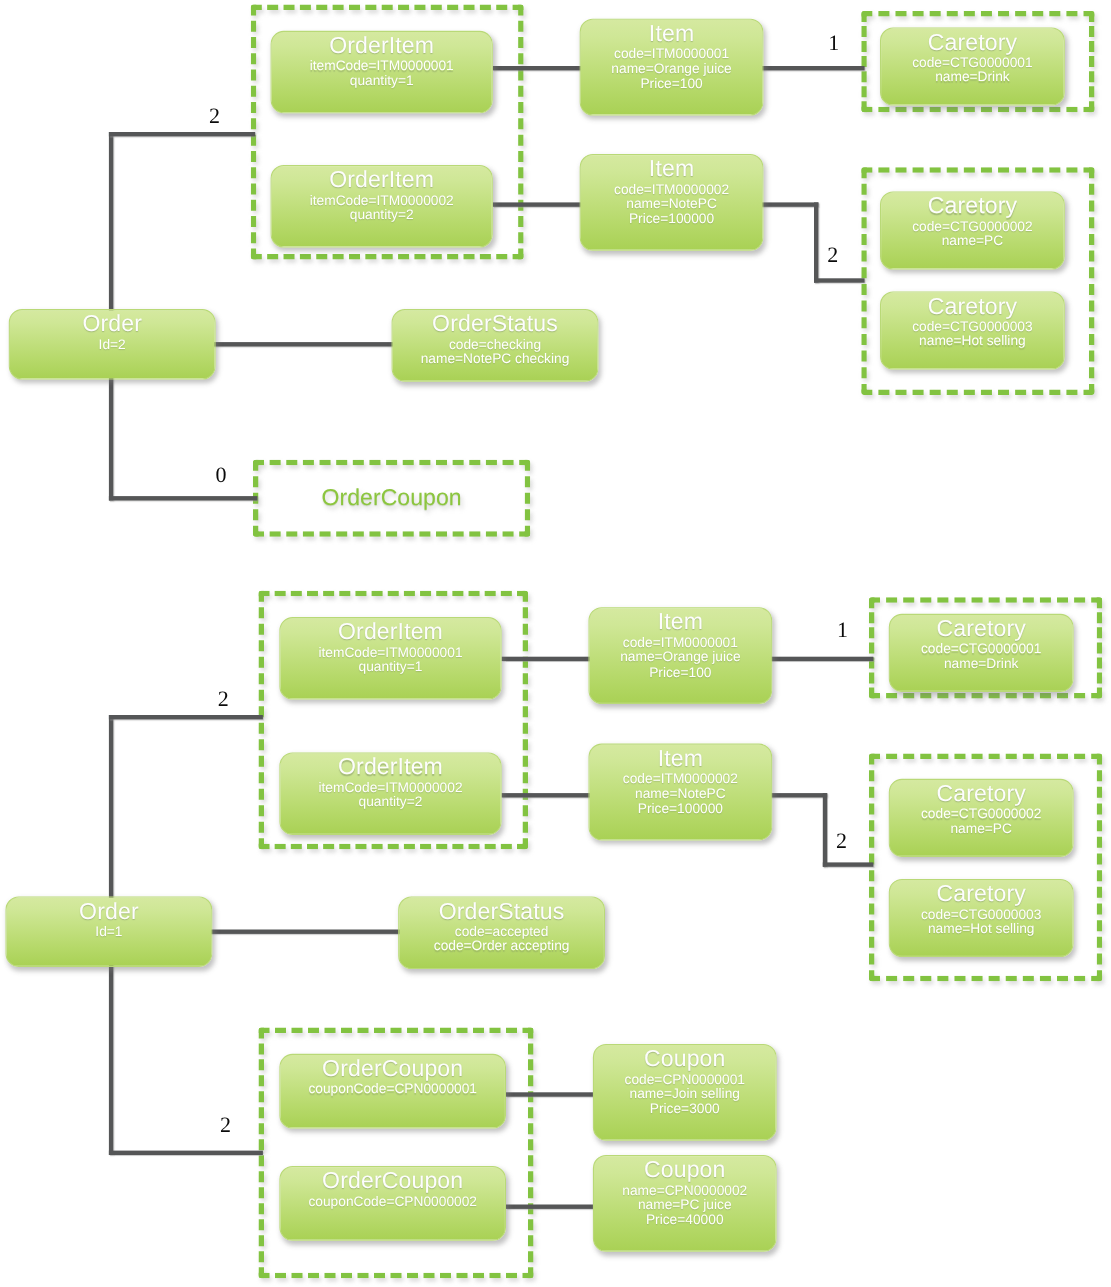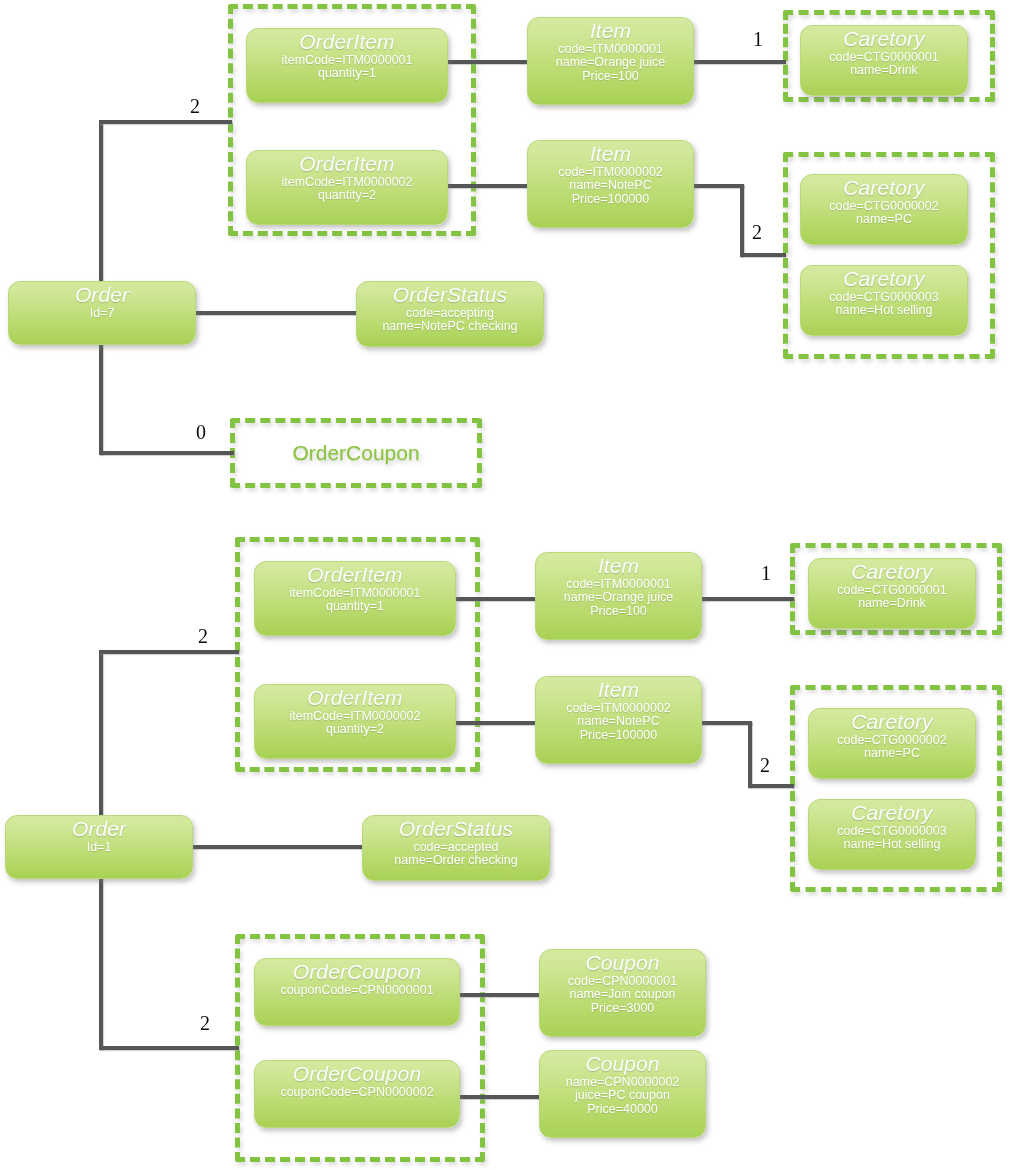--- a/index.html
+++ b/index.html
@@ -24,21 +24,20 @@
     line-height:1.08;
     overflow:hidden;
   }
   .node .title{
     font-size:21px;
     color:#fdfdfd;
     text-shadow:0 1px 1px rgba(130,150,100,.55);
     letter-spacing:.1px;
     font-weight:400;
     white-space:nowrap;
-    font-style:italic;
   }
   .node .attr{
     font-size:12.5px;
     color:#ffffff;
     text-shadow:0 1px 1px rgba(130,150,100,.45);
     white-space:nowrap;
   }
 
   
   .group{
@@ -99,21 +98,21 @@
   <div class="edge h" style="left:740px;top:253px;width:46px;"></div>
   <div class="edge h" style="left:193px;top:311px;width:166px;"></div>
 
   <div class="mult" style="left:190px;top:96px;">2</div>
   <div class="mult" style="left:753px;top:29px;">1</div>
   <div class="mult" style="left:752px;top:222px;">2</div>
   <div class="mult" style="left:196px;top:422px;">0</div>
 
   <div class="node" style="left:8px;top:281px;width:188px;height:64px;">
     <span class="title">Order</span>
-    <span class="attr">Id=7</span>
+    <span class="attr">Id=2</span>
   </div>
 
   <div class="node" style="left:246px;top:28px;width:202px;height:75px;">
     <span class="title">OrderItem</span>
     <span class="attr">itemCode=ITM0000001</span>
     <span class="attr">quantity=1</span>
   </div>
 
   <div class="node" style="left:246px;top:150px;width:202px;height:75px;">
     <span class="title">OrderItem</span>
@@ -148,21 +147,21 @@
   </div>
 
   <div class="node" style="left:800px;top:265px;width:168px;height:71px;">
     <span class="title">Caretory</span>
     <span class="attr">code=CTG0000003</span>
     <span class="attr">name=Hot selling</span>
   </div>
 
   <div class="node" style="left:356px;top:281px;width:188px;height:66px;">
     <span class="title">OrderStatus</span>
-    <span class="attr">code=accepting</span>
+    <span class="attr">code=checking</span>
     <span class="attr">name=NotePC checking</span>
   </div>
 
   <div class="group" style="left:235px;top:537px;width:245px;height:235px;"></div>
   <div class="group" style="left:790px;top:543px;width:212px;height:92px;"></div>
   <div class="group" style="left:790px;top:685px;width:212px;height:207px;"></div>
   <div class="group" style="left:235px;top:934px;width:250px;height:228px;"></div>
 
   <div class="edge v" style="left:99px;top:650px;height:170px;"></div>
   <div class="edge h" style="left:99px;top:650px;width:140px;"></div>
@@ -228,40 +227,40 @@
 
   <div class="node" style="left:808px;top:799px;width:168px;height:71px;">
     <span class="title">Caretory</span>
     <span class="attr">code=CTG0000003</span>
     <span class="attr">name=Hot selling</span>
   </div>
 
   <div class="node" style="left:362px;top:815px;width:188px;height:66px;">
     <span class="title">OrderStatus</span>
     <span class="attr">code=accepted</span>
-    <span class="attr">name=Order checking</span>
+    <span class="attr">code=Order accepting</span>
   </div>
 
   <div class="node" style="left:254px;top:958px;width:206px;height:68px;">
     <span class="title">OrderCoupon</span>
     <span class="attr">couponCode=CPN0000001</span>
   </div>
 
   <div class="node" style="left:254px;top:1060px;width:206px;height:68px;">
     <span class="title">OrderCoupon</span>
     <span class="attr">couponCode=CPN0000002</span>
   </div>
 
   <div class="node" style="left:539px;top:949px;width:167px;height:88px;">
     <span class="title">Coupon</span>
     <span class="attr">code=CPN0000001</span>
-    <span class="attr">name=Join coupon</span>
+    <span class="attr">name=Join selling</span>
     <span class="attr">Price=3000</span>
   </div>
 
   <div class="node" style="left:539px;top:1050px;width:167px;height:88px;">
     <span class="title">Coupon</span>
     <span class="attr">name=CPN0000002</span>
-    <span class="attr">juice=PC coupon</span>
+    <span class="attr">name=PC juice</span>
     <span class="attr">Price=40000</span>
   </div>
 
 </div>
 
 </body></html>

